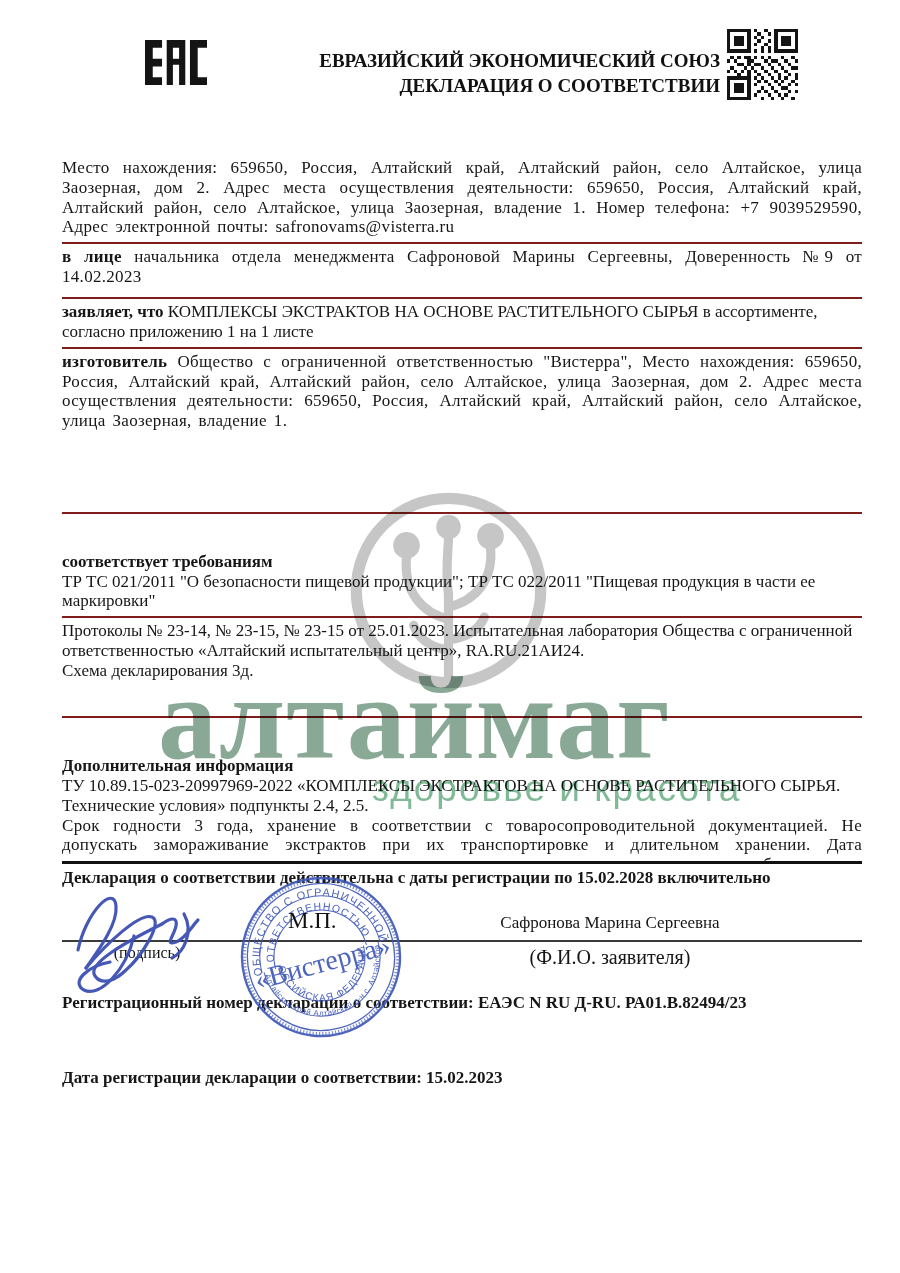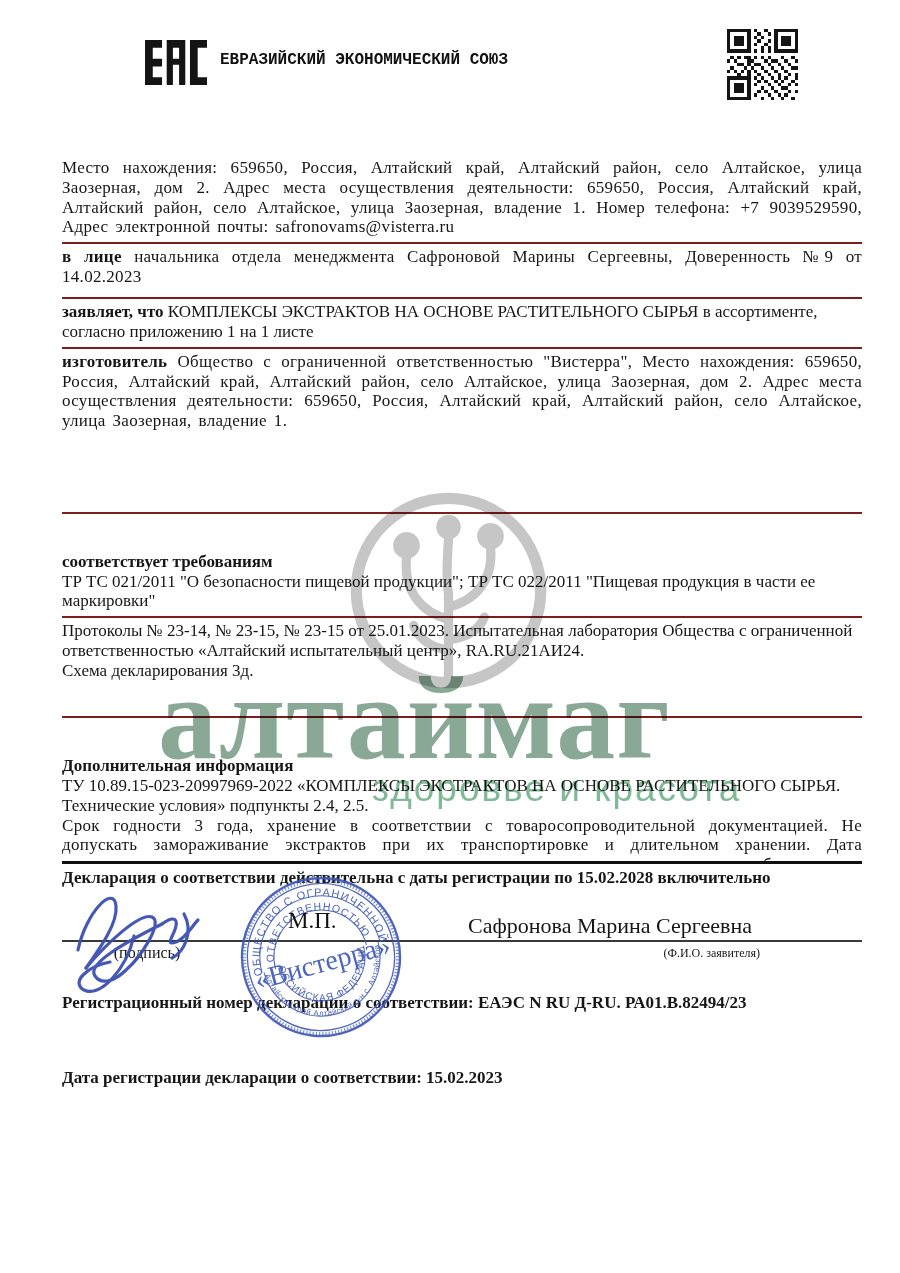--- a/index.html
+++ b/index.html
@@ -1,38 +1,38 @@
 <!DOCTYPE html>
 <html><head>
 <meta charset="utf-8">
 <style>
   html,body{margin:0;padding:0;background:#e8e8e8;}
   .page{position:relative;width:900px;height:1273px;background:#ffffff;margin:0 auto;
         font-family:"Liberation Serif",serif;color:#161616;overflow:hidden;}
   
   .eac-logo{position:absolute;left:145px;top:34px;width:62px;height:57px;}
-  .doc-title{position:absolute;left:220px;top:48px;width:500px;text-align:left;
-             font-family:Liberation Mono, monospace;font-weight:bold;font-size:16px;line-height:25px;color:#111;}
+  .doc-title{position:absolute;left:220px;top:48px;width:500px;text-align:right;
+             font-family:Liberation Serif, serif;font-weight:bold;font-size:19px;line-height:25px;color:#111;}
   .qr{position:absolute;left:727px;top:29px;width:71px;height:71px;}
   
   .doc-body{position:absolute;left:62px;top:155px;width:800px;height:708px;overflow:hidden;
             font-size:17px;line-height:19.8px;}
   .sec{padding:3px 0 5px 0;}
   .sec + .sec{border-top:2px solid #7f1d1d;}
   .j{text-align:justify;letter-spacing:.3px;word-spacing:2.5px;}
   b{font-weight:bold;}
   .h{font-weight:bold;margin-top:35px;}
   
   .validity{position:absolute;left:62px;top:861px;width:800px;border-top:3px solid #111;
             padding-top:4px;font-size:17px;font-weight:bold;}
   
   .sign-line{position:absolute;left:62px;top:940px;width:800px;border-top:2px solid #3a3a3a;height:0;}
   .sig-caption{position:absolute;left:62px;top:944px;width:170px;text-align:center;font-size:16px;}
-  .signer-name{position:absolute;left:460px;top:913px;width:300px;text-align:center;font-size:22px;}
-  .signer-caption{position:absolute;left:460px;top:946px;width:300px;text-align:right;font-size:12px;}
+  .signer-name{position:absolute;left:460px;top:913px;width:300px;text-align:center;font-size:17px;}
+  .signer-caption{position:absolute;left:460px;top:946px;width:300px;text-align:center;font-size:20px;}
   .mp{position:absolute;left:288px;top:908px;font-size:23px;color:#111;z-index:7;}
   .signature-svg{position:absolute;left:64px;top:874px;z-index:6;}
   .stamp-svg{position:absolute;left:236px;top:872px;z-index:6;opacity:.92;}
   
   .reg-line{position:absolute;left:62px;width:820px;font-size:17px;font-weight:bold;}
   .reg-num{top:993px;}
   .reg-date{top:1068px;}
   
   .wm{pointer-events:none;mix-blend-mode:multiply;z-index:5;}
   .wm-logo{position:absolute;left:346px;top:486px;opacity:.5;}
@@ -47,20 +47,21 @@
 <div class="page">
 
   <svg class="eac-logo" viewBox="0 0 80 58">
     <path fill="#141414" d="M0 0h10v58H0z M10 0h12v10H10z M10 24h12v10H10z M10 48h12v10H10z
       M28 0h8v58h-8z M44 0h8v58h-8z M28 0h24v10H28z M36 24h8v8h-8z
       M58 0h10v58H58z M68 0h12v10H68z M68 48h12v10H68z"></path>
   </svg>
 
   <div class="doc-title">
     <div>ЕВРАЗИЙСКИЙ ЭКОНОМИЧЕСКИЙ СОЮЗ</div>
+    <div>ДЕКЛАРАЦИЯ О СООТВЕТСТВИИ</div>
   </div>
 
   <svg class="qr" viewBox="0 0 21 21" shape-rendering="crispEdges">
     <g fill="#141414">
       <path d="M0 0h7v7H0z"></path>
         <path fill="#fff" d="M1 1h5v5H1z"></path>
         <path d="M2 2h3v3H2z"></path>
       <path d="M14 0h7v7h-7z"></path>
         <path fill="#fff" d="M15 1h5v5h-5z"></path>
         <path d="M16 2h3v3h-3z"></path>

